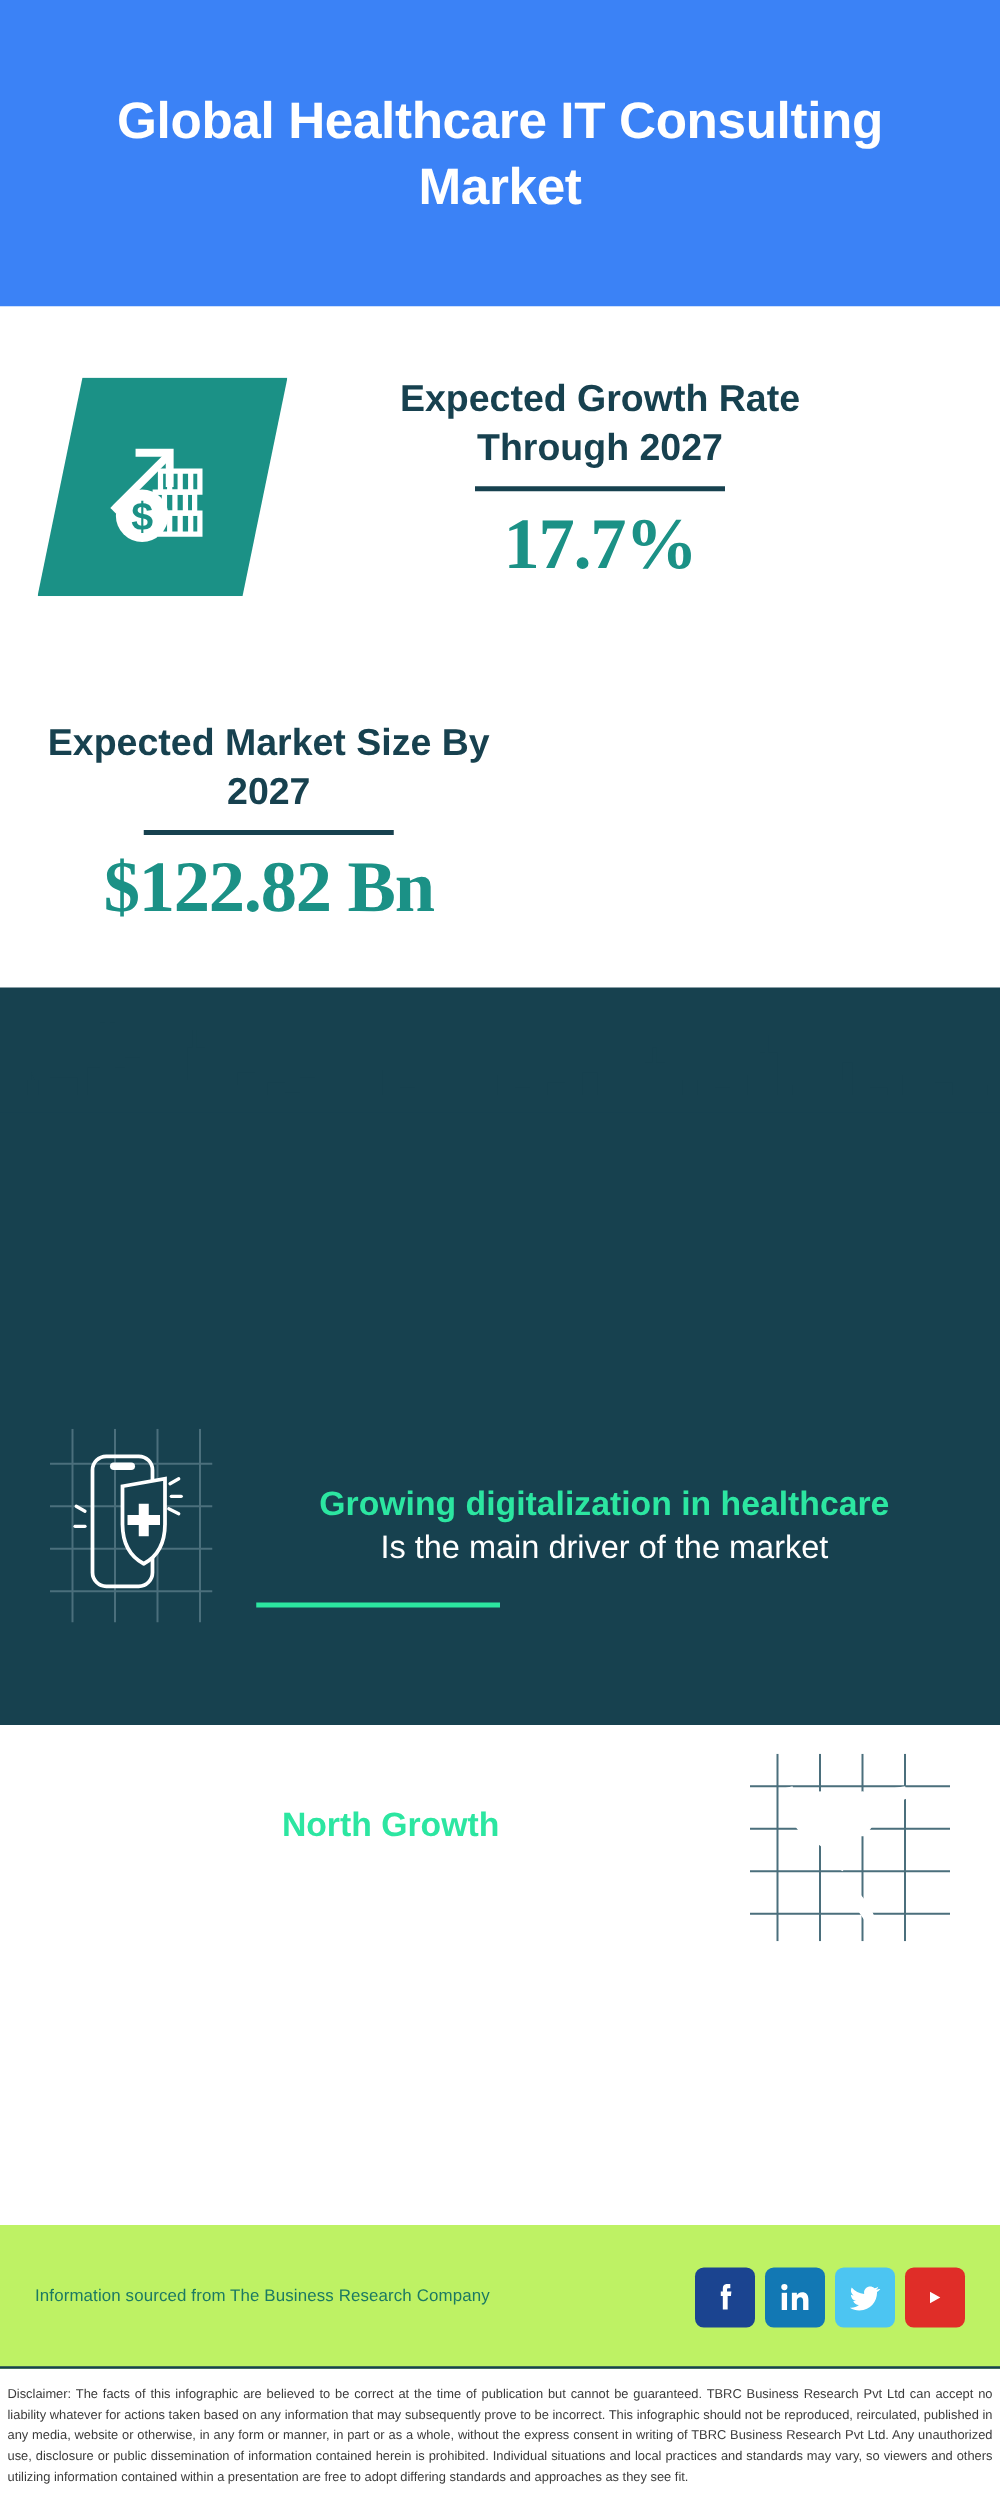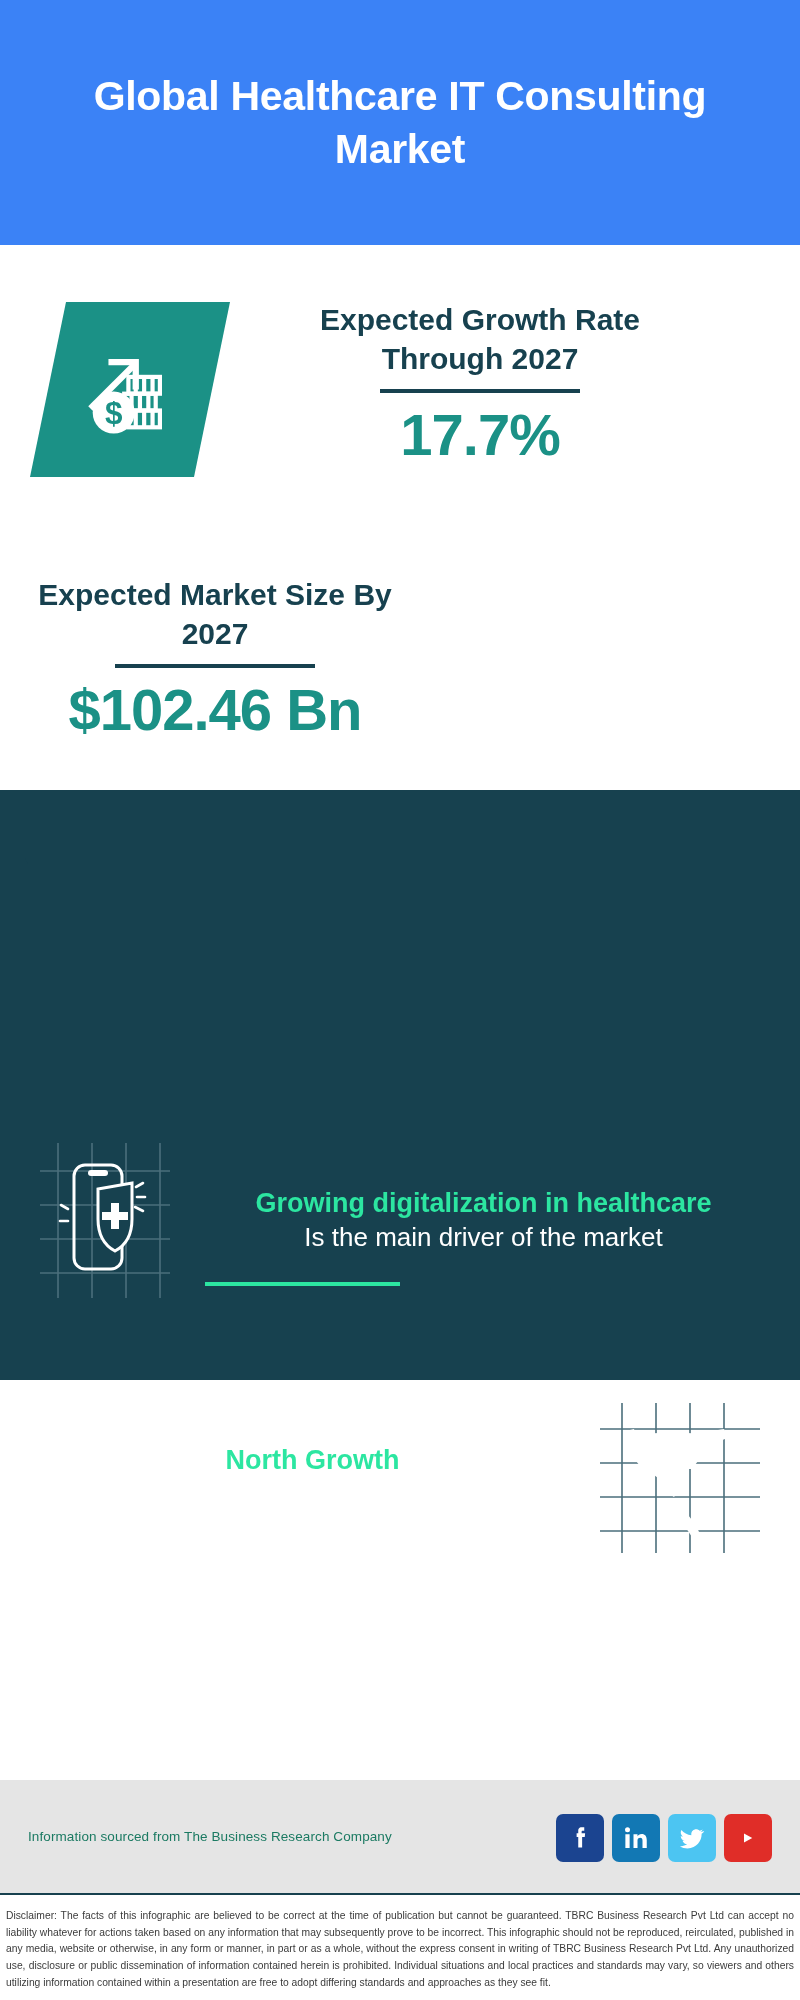--- a/index.html
+++ b/index.html
@@ -39,20 +39,21 @@
   .stat-text { position:absolute; text-align:center; }
   .stat-label {
     font-size:30px; font-weight:bold; color:#17414f; line-height:1.3;
   }
   .stat-rule {
     width:200px; height:3.5px; background:#17414f; margin:11px auto 10px;
   }
   .stat-value {
     font-size:58px; font-weight:bold; color:#1b9186; line-height:1.1;
     letter-spacing:-1px;
+    font-family:Liberation Serif, serif;
   }
   .stat1 .stat-text { left:280px; top:55px; width:400px; }
 
   
   .stat2 { position:absolute; left:0; top:525px; width:800px; height:285px; }
   .stat2 .stat-text { left:15px; top:50px; width:400px; }
 
   
   .darkpanel {
     position:absolute; left:0; top:790px; width:800px; height:590px;
@@ -88,21 +89,21 @@
     position:absolute; left:0; top:1395px; width:800px; height:165px;
     display:flex; align-items:center;
   }
   .region-copy { flex:1; padding-left:40px; text-align:center; }
   .region-icon { position:relative; width:215px; height:150px; flex:0 0 215px; }
   .region-icon svg { position:absolute; left:15px; top:0; width:160px; height:150px; }
 
   
   .footer {
     position:absolute; left:0; top:1780px; width:800px; height:115px;
-    background:#e5e5e5; display:flex; align-items:center;
+    background:#bef264; display:flex; align-items:center;
   }
   .source-block { padding-left:28px; flex:1; }
   .source-line {
     font-size:13.5px; color:#1b7a62; line-height:1.55; letter-spacing:0.1px;
   }
   .socials { display:flex; gap:8px; padding-right:28px; }
   .social {
     width:48px; height:48px; border-radius:7px;
     display:flex; align-items:center; justify-content:center;
   }
@@ -172,21 +173,21 @@
           <circle cx="33" cy="63" r="4.5" fill="#1b9186"></circle>
           <circle cx="70" cy="44" r="20"></circle>
           <path d="M84 59 L92 72" stroke-width="6"></path>
           <path d="M61 44 h1.5 M68 44 h1.5 M75 44 h1.5" stroke-width="4"></path>
         </g>
       </svg>
     </div>
     <div class="stat-text">
       <div class="stat-label">Expected Market Size By 2027</div>
       <div class="stat-rule"></div>
-      <div class="stat-value">$102.46 Bn</div>
+      <div class="stat-value">$122.82 Bn</div>
     </div>
   </div>
 
   <div class="darkpanel"></div>
 
   <svg class="skyline" viewBox="0 0 800 110" preserveAspectRatio="none">
     <path fill="#17414f" d="M0,110 L0,96 L8,96 L8,88 L16,88 L16,96 L22,96 L22,84 L25,84 L25,78 L28,84 L31,84 L31,96 L40,96 L40,82 L62,82 L62,96 L70,96 L70,74 L80,74 L80,38 L84,38 L84,20 L88,20 L88,38 L92,38 L92,74 L100,74 L100,66 L112,66 L112,96 L120,96 L120,80 L128,80 L128,96 L140,96 L140,84 L150,84 L150,58 L154,58 L154,44 L157,44 L157,58 L164,58 L164,96 L176,96 L176,88 L190,88 L190,78 L204,78 L204,96 L214,96 L214,86 L228,86 L228,94 L240,94 L240,82 L252,82 L252,96 L264,96 L264,88 L276,88 L276,96 L288,96 L288,76 L306,76 L306,96 L320,96 L320,90 L332,90 L332,96 L344,96 L344,84 L352,84 L352,96 L360,96 L360,88 L372,88 L372,96 L384,96 L384,80 L398,80 L398,96 L412,96 L412,90 L424,90 L424,96 L438,96 L438,86 L452,86 L452,96 L466,96 L466,78 L478,78 L478,96 L492,96 L492,88 L504,88 L504,96 L516,96 L516,70 L522,70 L522,58 L525,58 L525,70 L532,70 L532,96 L546,96 L546,84 L558,84 L558,96 L572,96 L572,90 L584,90 L584,96 L598,96 L598,80 L608,80 L608,62 L612,62 L612,48 L615,48 L615,62 L622,62 L622,96 L634,96 L634,88 L648,88 L648,96 L660,96 L660,84 L674,84 L674,70 L682,70 L682,96 L696,96 L696,90 L710,90 L710,96 L722,96 L722,80 L736,80 L736,96 L748,96 L748,86 L762,86 L762,96 L776,96 L776,88 L790,88 L790,96 L800,96 L800,110 Z"></path>
   </svg>
 
   <div class="driver-row">

